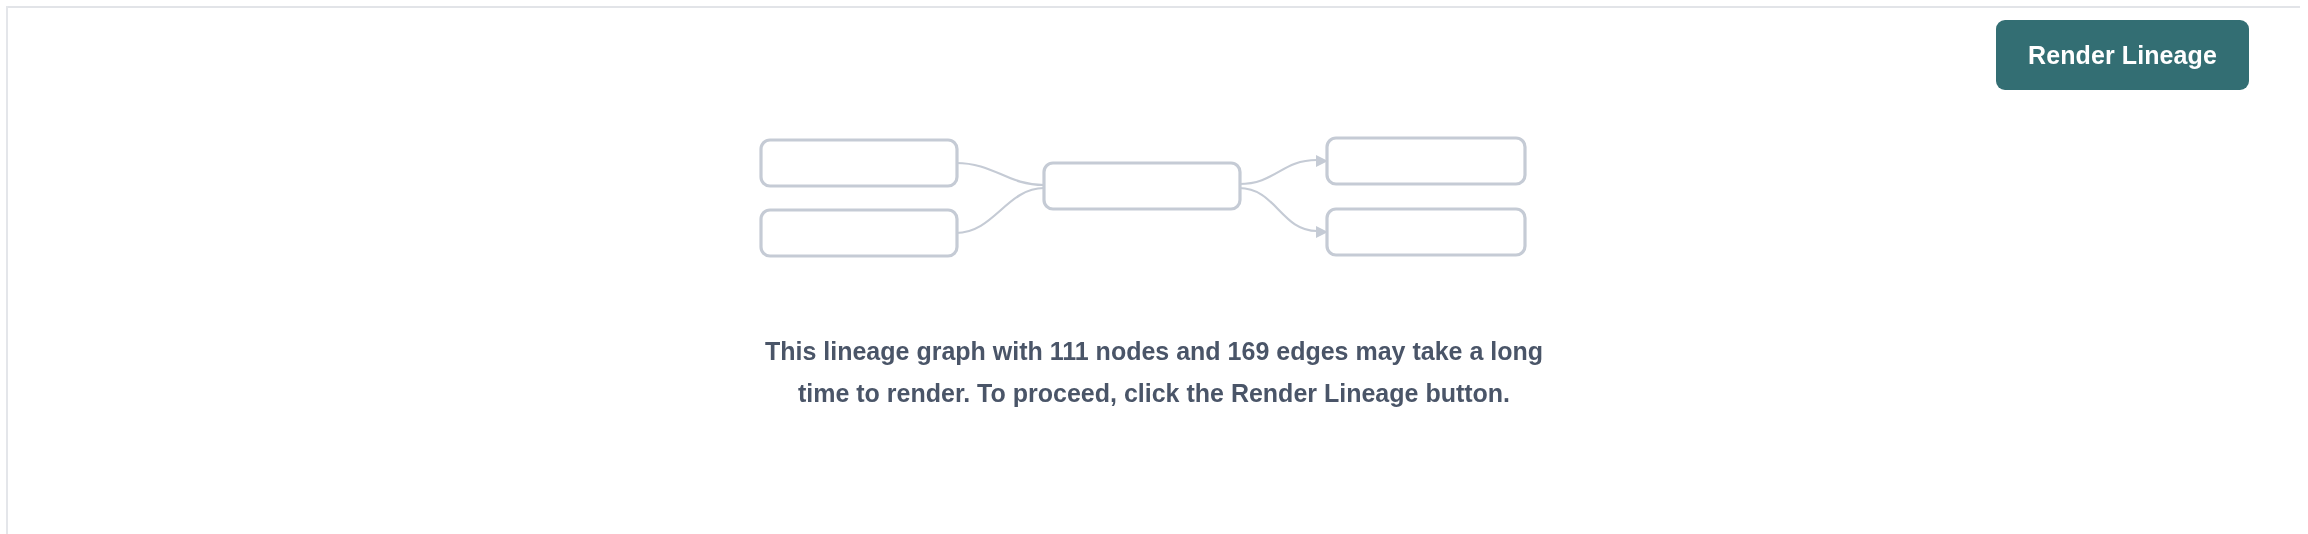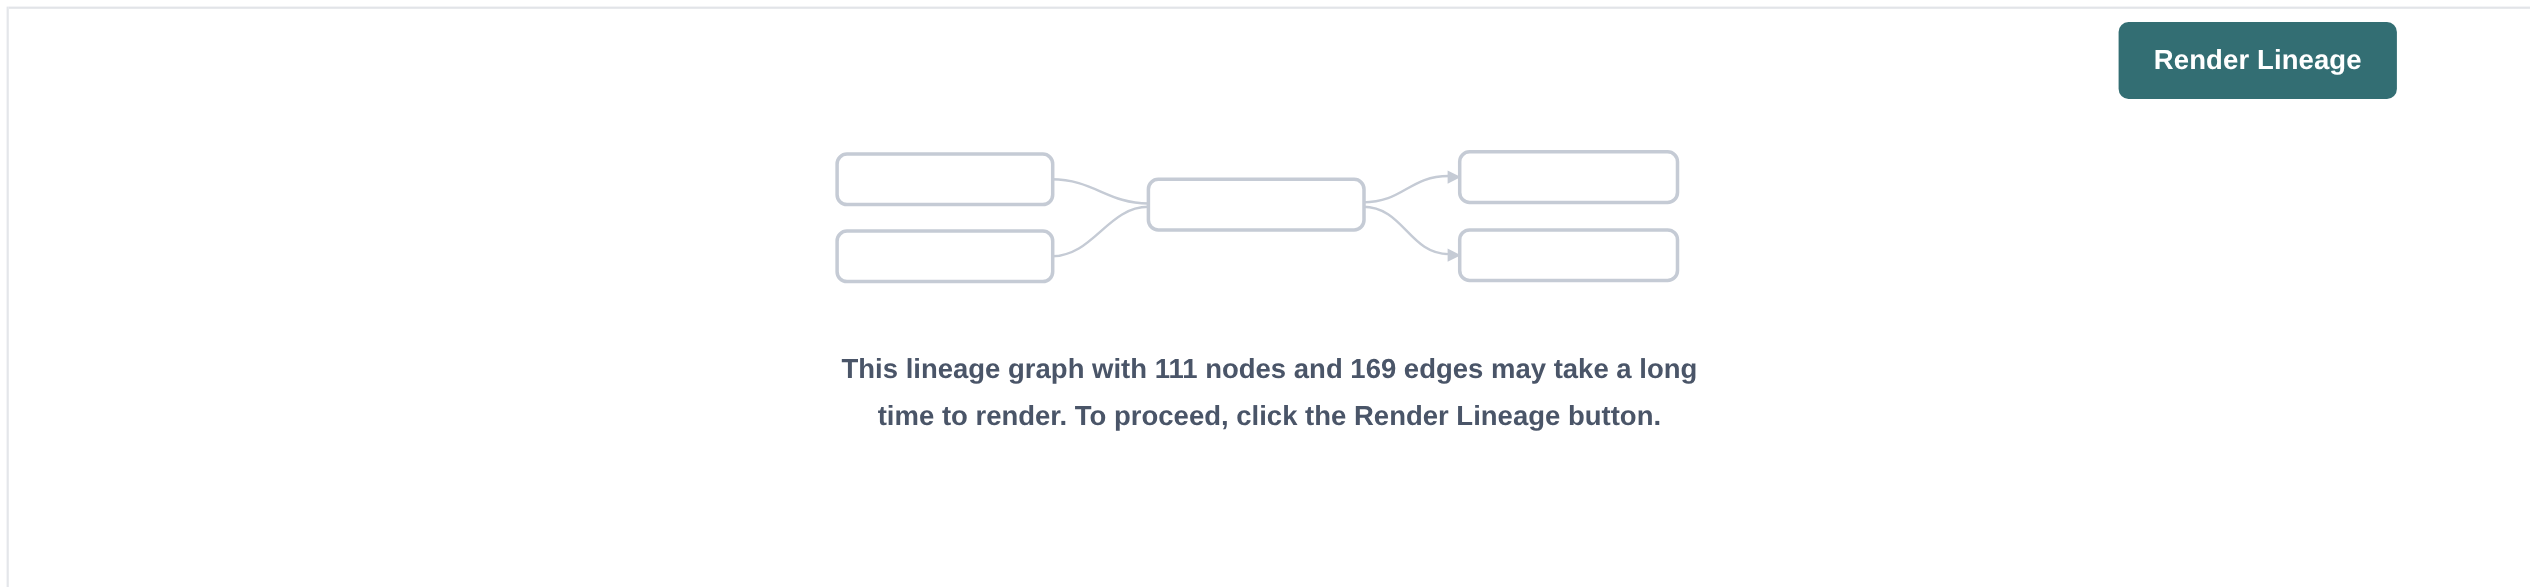--- a/index.html
+++ b/index.html
@@ -34,21 +34,21 @@
     left: 6px;
     top: 6px;
     width: 2px;
     height: 528px;
     background: #e4e6ea;
   }
 
   
   .render-btn {
     position: absolute;
-    left: 1926px;
+    left: 1996px;
     top: 20px;
     width: 253px;
     height: 70px;
     background: #336e73;
     color: #ffffff;
     border: none;
     border-radius: 9px;
     font-family: "Liberation Sans", sans-serif;
     font-size: 25px;
     font-weight: bold;
@@ -74,21 +74,21 @@
     justify-content: flex-start;
     pointer-events: none;
   }
 
   .graph-illustration {
     margin-top: 128px;
     pointer-events: auto;
   }
 
   .empty-message {
-    margin-top: 47px;
+    margin-top: 62px;
     width: 790px;
     text-align: center;
     color: #4a5568;
     font-family: "Liberation Sans", sans-serif;
     font-size: 25px;
     font-weight: bold;
     line-height: 42px;
     pointer-events: auto;
   }
 </style>

